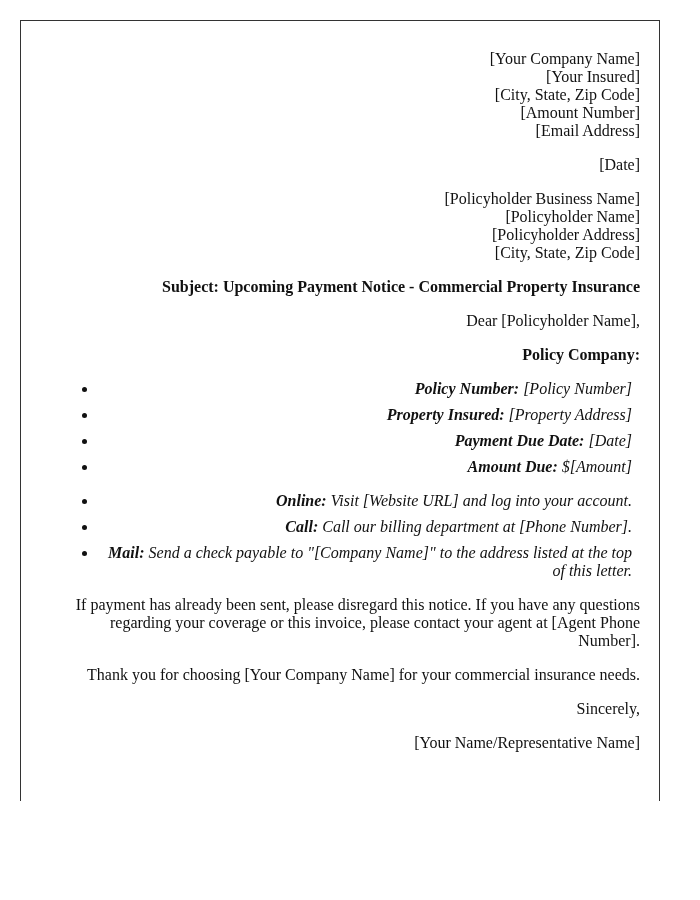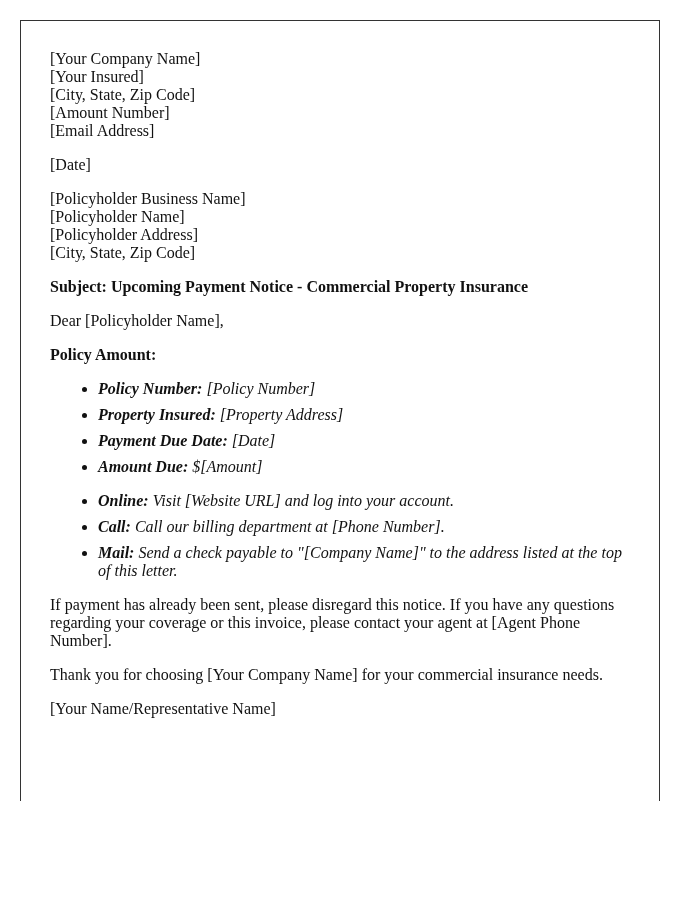--- a/index.html
+++ b/index.html
@@ -21,20 +21,21 @@
       position: absolute;
       left: 20px;
       top: 20px;
       width: 640px;
       height: 781px;
       border-left: 1px solid #333333;
       border-top: 1px solid #333333;
       border-right: 1px solid #333333;
       box-sizing: border-box;
       overflow: hidden;
+      text-align: right;
     }
     .content {
       position: absolute;
       left: 29px;
       top: 29px;
       width: 590px;
     }
     .block { margin: 0 0 16px 0; }
     .line { display: block; }
     .bold { font-weight: bold; }
@@ -67,35 +68,36 @@
       <span class="line">[Policyholder Name]</span>
       <span class="line">[Policyholder Address]</span>
       <span class="line">[City, State, Zip Code]</span>
     </div>
 
     <p class="bold">Subject: Upcoming Payment Notice - Commercial Property Insurance</p>
 
     <p>Dear [Policyholder Name],</p>
 
 
-    <p class="heading">Policy Amount:</p>
+    <p class="heading">Policy Company:</p>
     <ul>
       <li><span class="bold">Policy Number:</span><span> [Policy Number]</span></li>
       <li><span class="bold">Property Insured:</span><span> [Property Address]</span></li>
       <li><span class="bold">Payment Due Date:</span><span> [Date]</span></li>
       <li><span class="bold">Amount Due:</span><span> $[Amount]</span></li>
     </ul>
 
     <ul>
       <li><span class="bold">Online:</span><span> Visit [Website URL] and log into your account.</span></li>
       <li><span class="bold">Call:</span><span> Call our billing department at [Phone Number].</span></li>
       <li><span class="bold">Mail:</span><span> Send a check payable to "[Company Name]" to the address listed at the top of this letter.</span></li>
     </ul>
 
     <p>If payment has already been sent, please disregard this notice. If you have any questions regarding your coverage or this invoice, please contact your agent at [Agent Phone Number].</p>
 
     <p>Thank you for choosing [Your Company Name] for your commercial insurance needs.</p>
 
+    <p>Sincerely,</p>
 
     <p>[Your Name/Representative Name]</p>
 
   </div>
 </div>
 
 </body></html>

